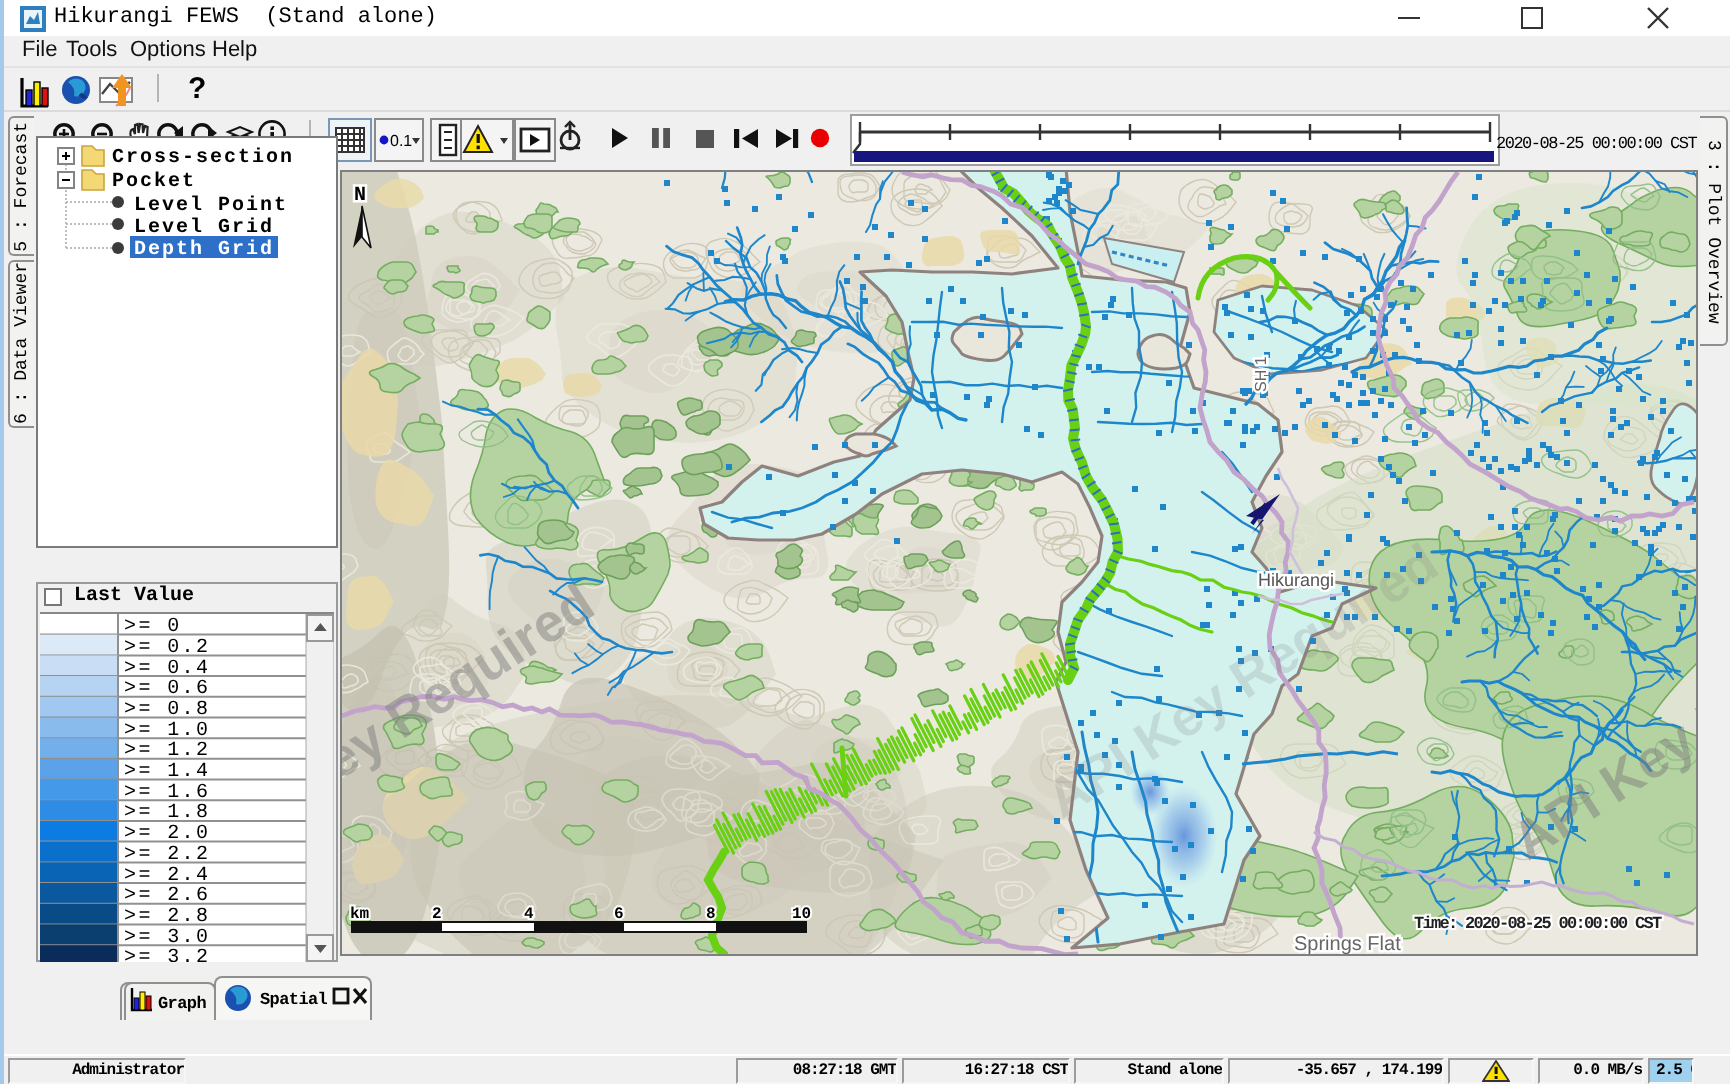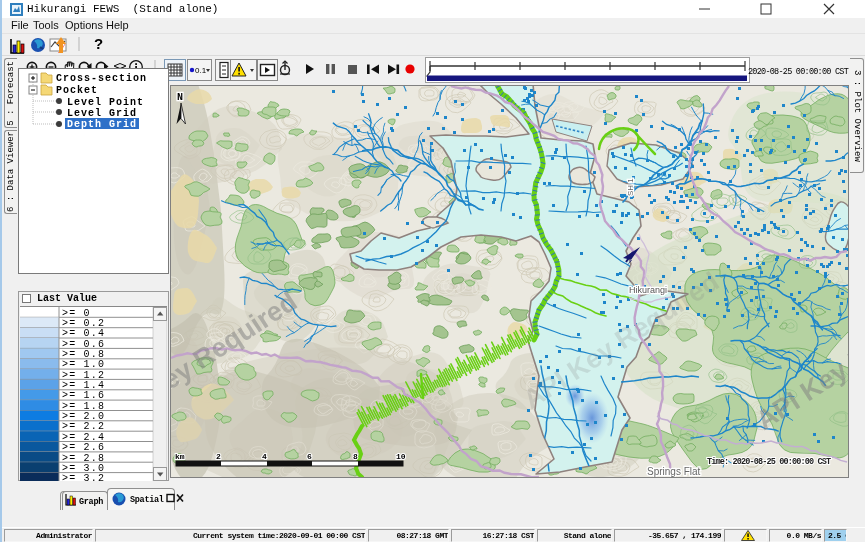--- a/index.html
+++ b/index.html
@@ -2141,34 +2141,33 @@
     </div>
     <div class="btab" style="left:44px; top:5px; width:46px; height:19px;">
       <svg width="44" height="17" style="position:absolute;left:0;top:0">
         <path d="M3 2 L3 13 L13 13" stroke="#000" stroke-width="1.2" fill="none"></path>
         <rect x="4" y="7" width="2.5" height="6" fill="#2222dd" stroke="#000" stroke-width="0.5"></rect>
         <rect x="7" y="4" width="2.5" height="9" fill="#ffee00" stroke="#000" stroke-width="0.5"></rect>
         <rect x="10" y="6" width="2.5" height="7" fill="#dd1111" stroke="#000" stroke-width="0.5"></rect>
         <text x="16" y="12" font-family="Liberation Mono" font-size="8.5" font-weight="bold" letter-spacing="-0.3">Graph</text>
       </svg>
     </div>
-    <div class="btab" style="left:89px; top:2px; width:68px; height:22px; background:#f6f6f5;">
+    <div class="btab" style="left:89px; top:2px; width:79px; height:22px; background:#f6f6f5;">
       <svg width="76" height="20" style="position:absolute;left:0;top:0">
         <circle cx="11" cy="10" r="6.5" fill="#1a50b0"></circle>
         <path d="M7 6 Q11 9 10 13 Q13 14 15 11 Q17 8 14 5 Q10 3 7 6Z" fill="#2a9ad4"></path>
         <text x="22" y="13" font-family="Liberation Mono" font-size="8.5" font-weight="bold" letter-spacing="-0.3">Spatial</text>
         <rect x="59" y="5.5" width="7" height="7" fill="none" stroke="#111" stroke-width="1.4"></rect>
         <path d="M69 5.5 L75 12.5 M75 5.5 L69 12.5" stroke="#111" stroke-width="1.6"></path>
       </svg>
     </div>
   </div>
   <div id="logsbtn" class="abs">Logs</div>
   <div id="status" class="abs">
     <div class="scell" style="left:2px; width:89px;">Administrator</div>
-    <div class="scell" style="left:93px; width:271px;">Current system time:2020-09-01 00:00 CST</div>
     <div class="scell" style="left:366px; width:81px;">08:27:18 GMT</div>
     <div class="scell" style="left:449px; width:84px;">16:27:18 CST</div>
     <div class="scell" style="left:535px; width:75px;">Stand alone</div>
     <div class="scell" style="left:612px; width:108px;">-35.657 , 174.199</div>
     <div class="scell" style="left:722px; width:43px;">
         <svg width="14" height="11" style="position:absolute;left:16px;top:0">
           <path d="M7 0.5 L13.5 10.5 L0.5 10.5 Z" fill="#ffe000" stroke="#333" stroke-width="0.9"></path>
           <rect x="6.3" y="3.4" width="1.5" height="3.6" fill="#111"></rect>
           <rect x="6.3" y="8" width="1.5" height="1.5" fill="#111"></rect>
         </svg>

